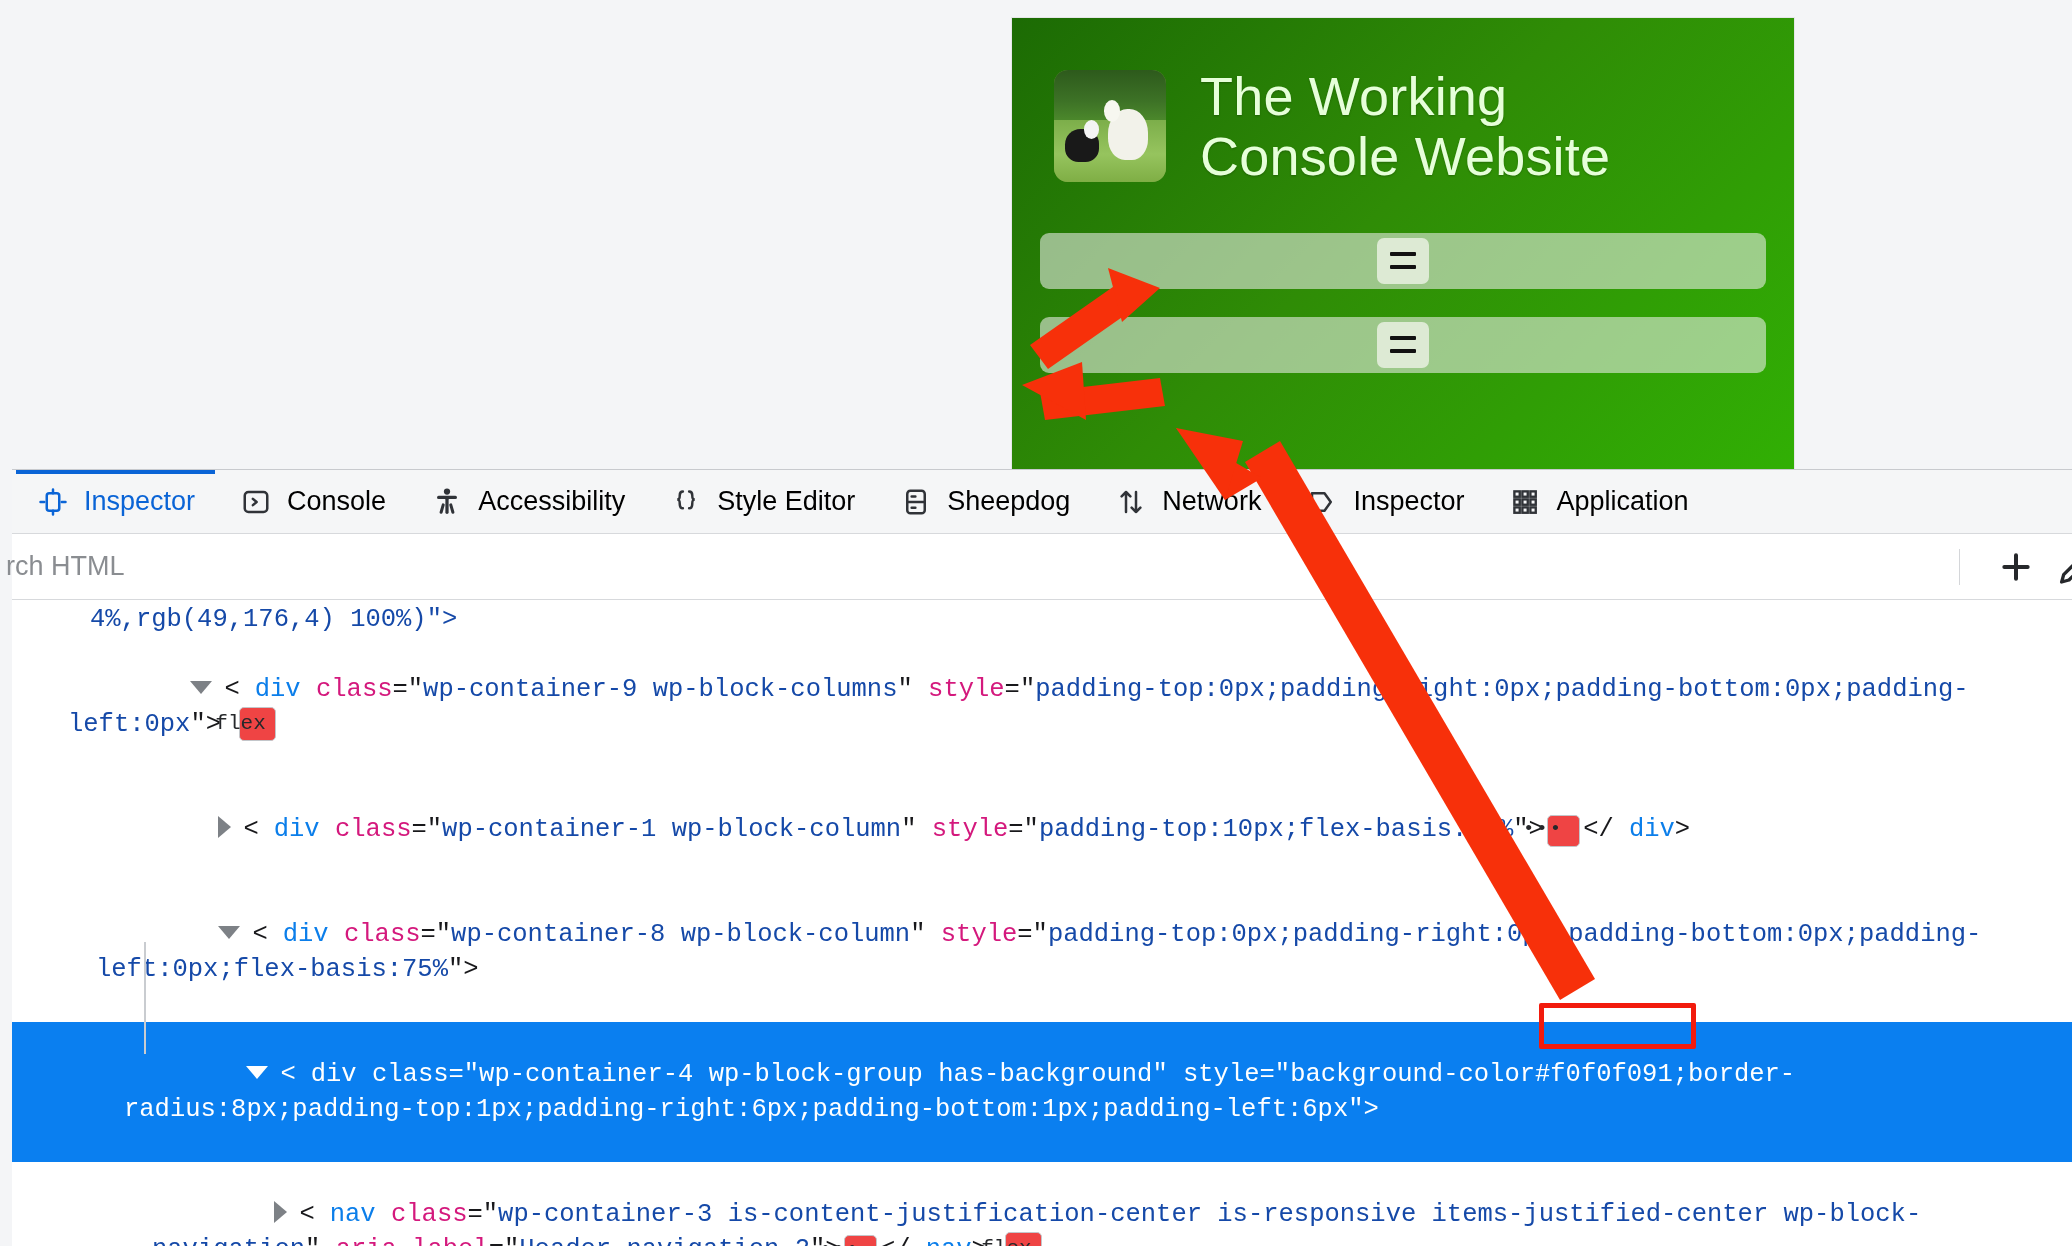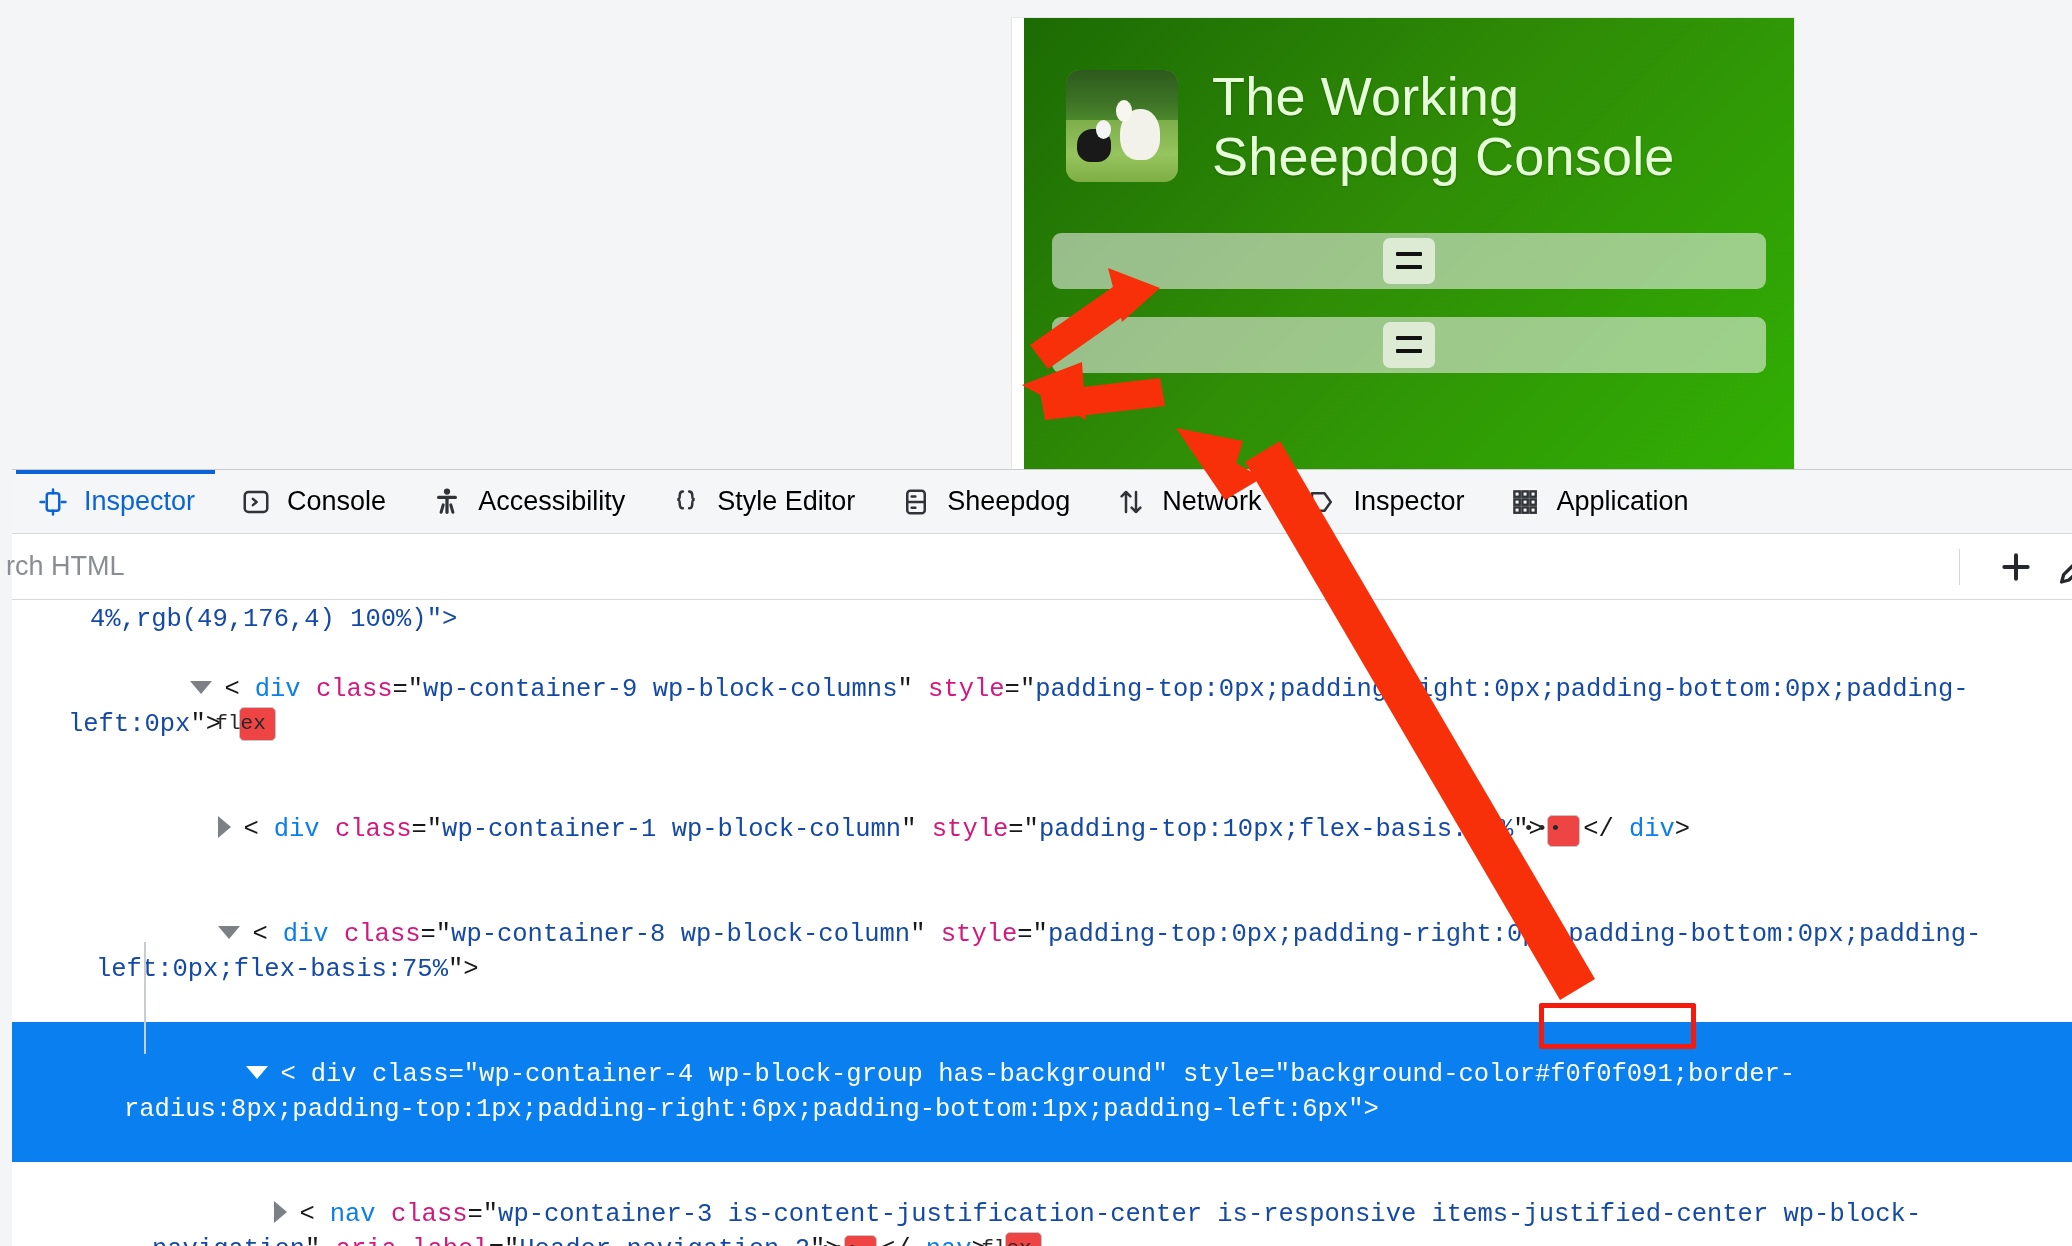--- a/index.html
+++ b/index.html
@@ -18,21 +18,20 @@
     width: 782px; height: 610px;
     background: #ffffff;
     box-shadow: 0 0 0 1px rgba(0,0,0,0.06);
     overflow: hidden;
   }
   .site-header {
     position: relative;
     height: 465px;
     background: linear-gradient(135deg, #1c6b04 0%, #2f8c06 45%, #31b004 100%);
     overflow: hidden;
-    margin-left: 12px;
   }
   .brand-row {
     display: flex;
     align-items: center;
     padding: 48px 0 0 42px;
     gap: 34px;
   }
   .site-logo {
     width: 112px; height: 112px;
     border-radius: 14px;
@@ -226,21 +225,21 @@
 
       <div class="brand-row">
         <div class="site-logo">
           <div class="logo-sky"></div>
           <div class="logo-grass"></div>
           <div class="logo-sheep"></div>
           <div class="logo-dog"></div>
         </div>
         <div class="site-title">
           <div>The Working</div>
-          <div>Sheepdog Console</div>
+          <div>Console Website</div>
         </div>
       </div>
 
       <div class="navbars">
         <div class="navbar">
           <div class="burger">
               <i></i>
               <i></i>
             </div>
         </div>

